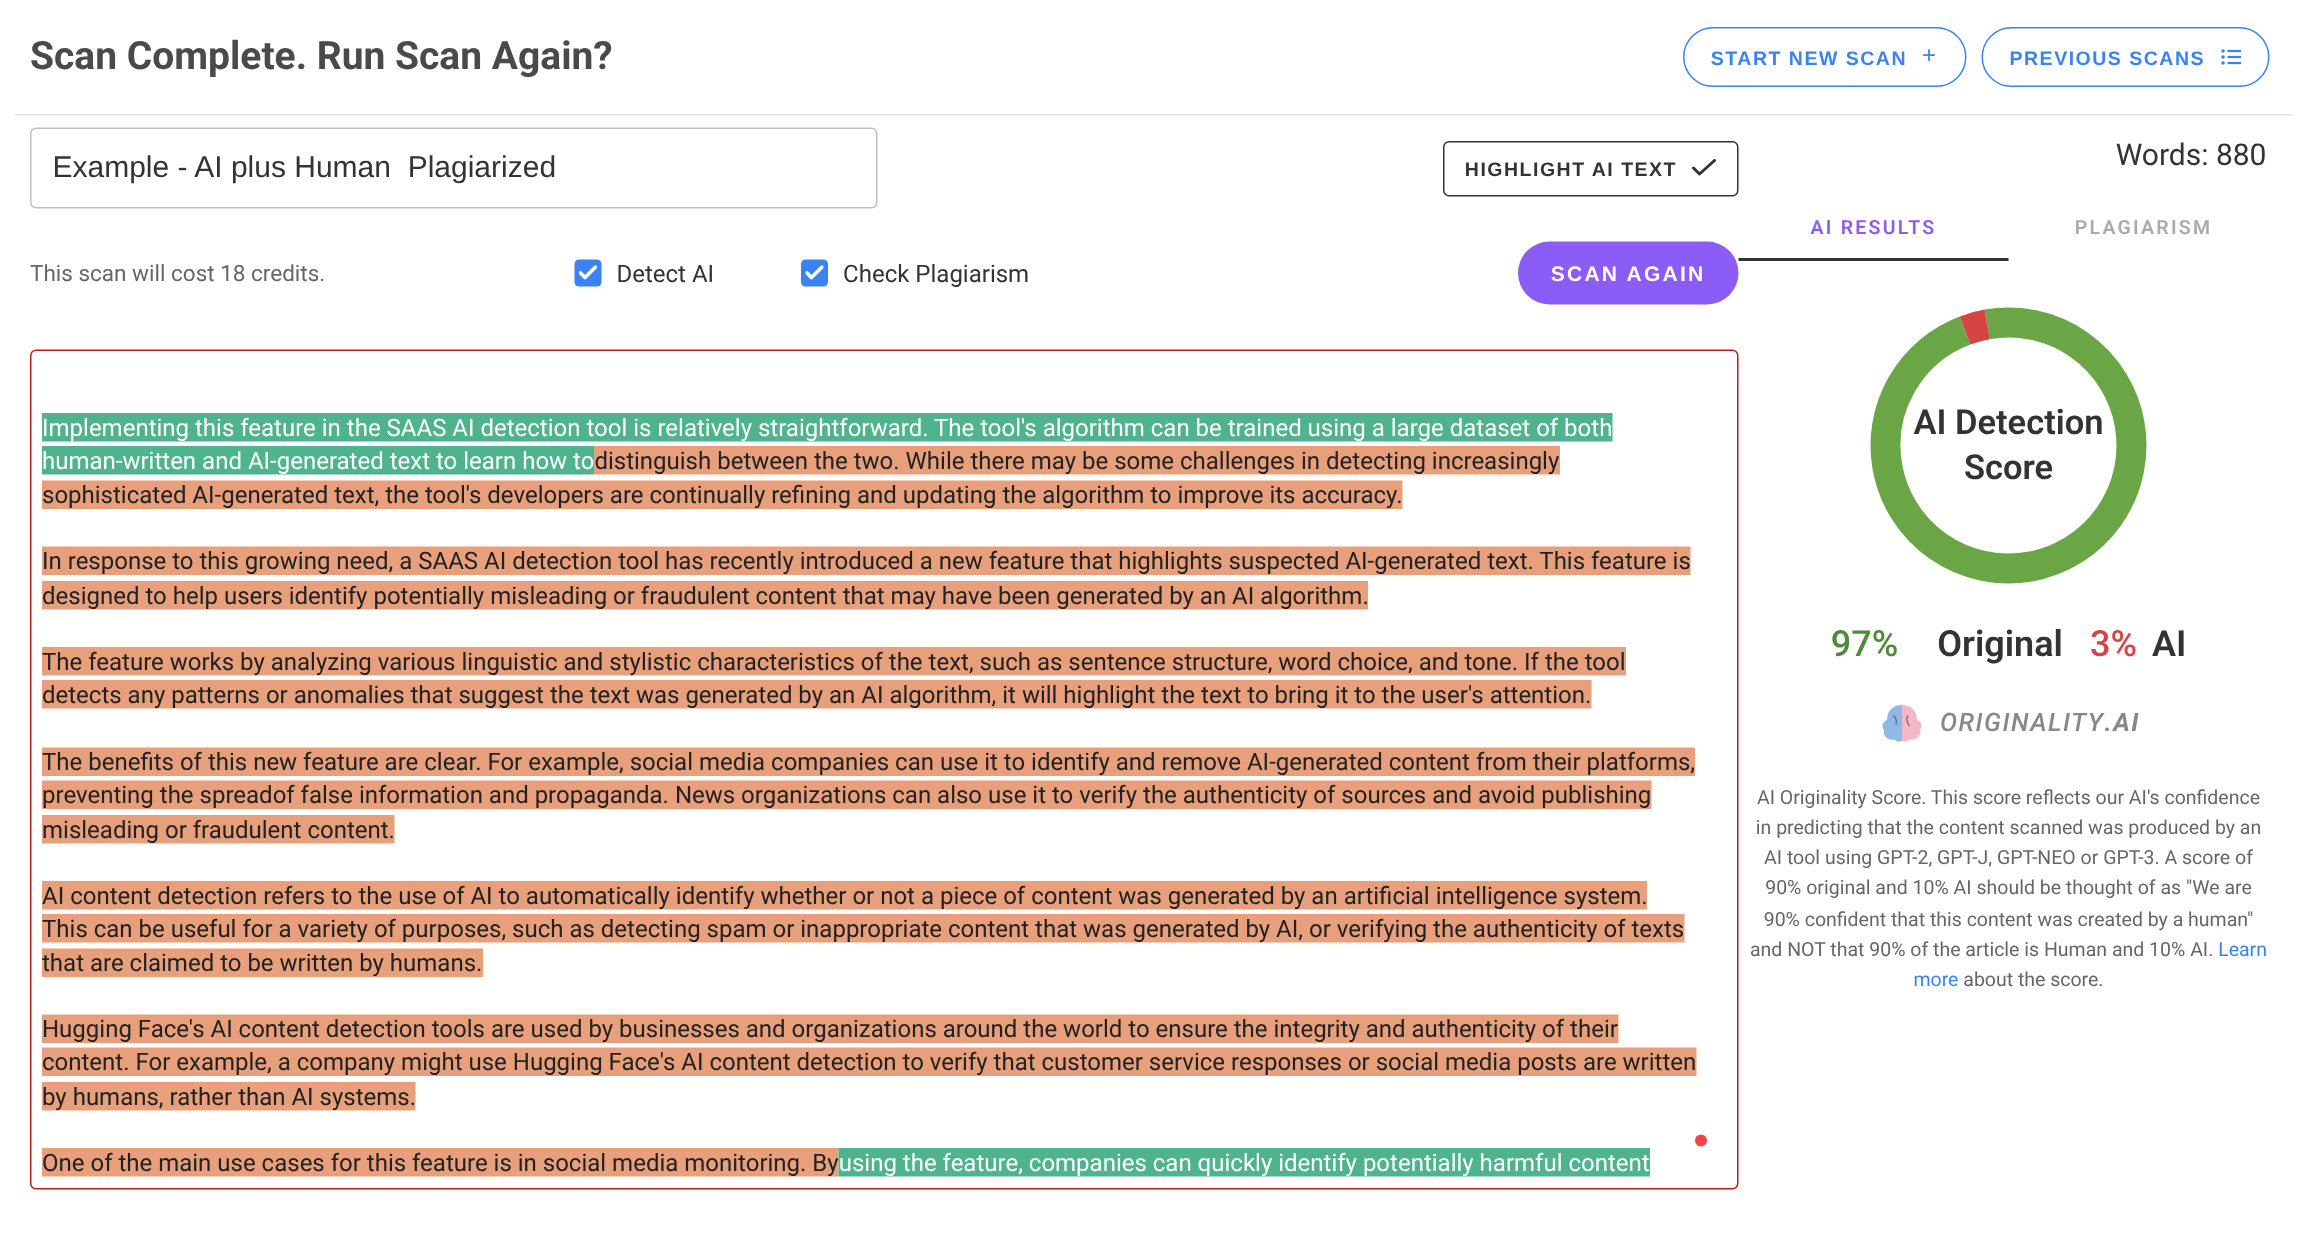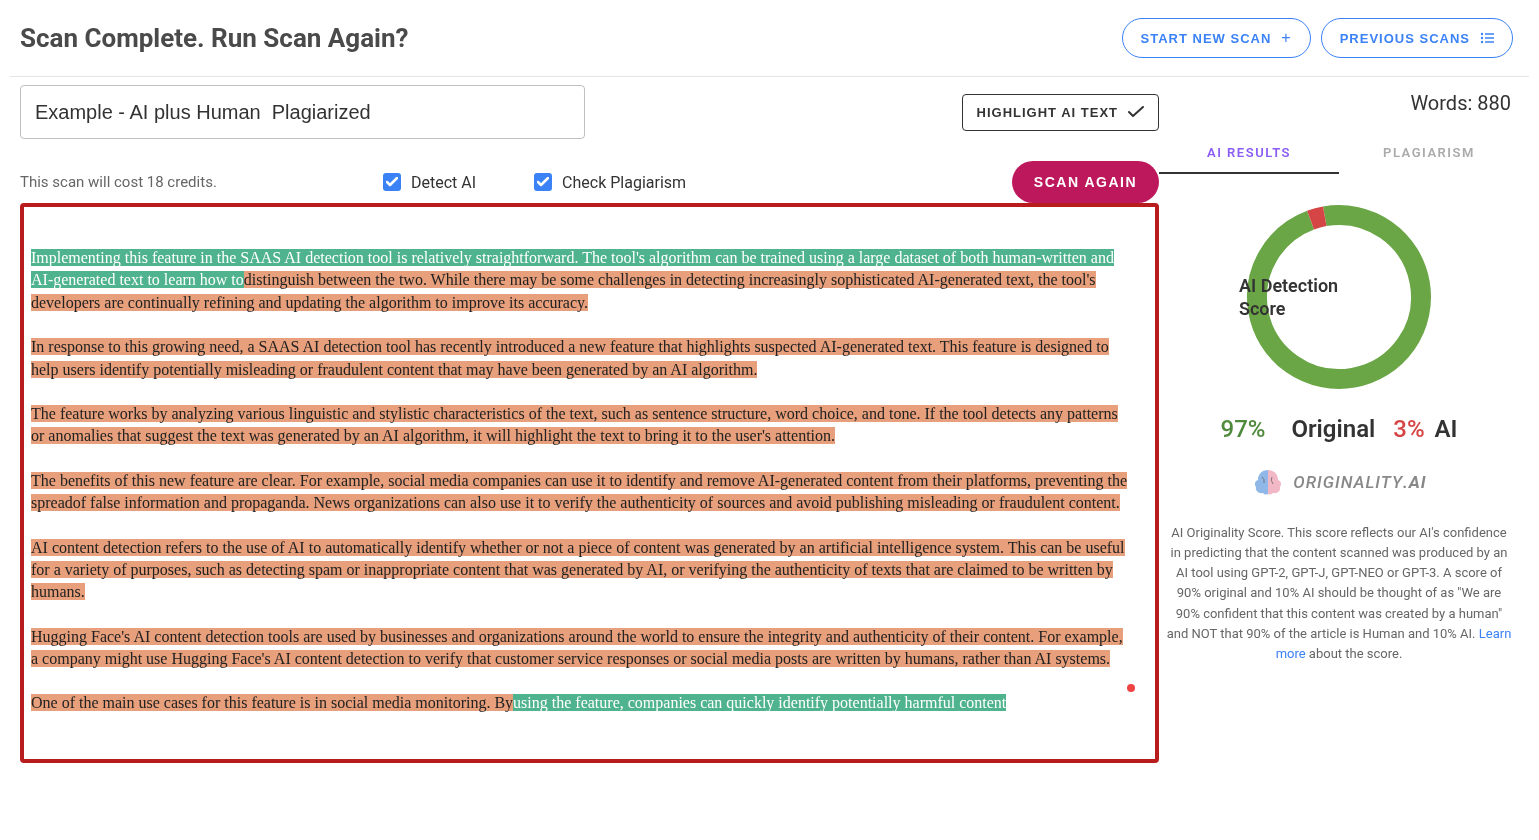--- a/index.html
+++ b/index.html
@@ -118,42 +118,42 @@
     display: inline-flex;
     align-items: center;
     justify-content: center;
     cursor: pointer;
   }
   .cb-box .mini-check { width: 12px; height: 10px; }
   .cb-box .mini-check polyline { stroke: #fff; stroke-width: 2.5; fill: none; stroke-linecap: round; stroke-linejoin: round; }
   .cb-label { font-size: 16px; color: #333; cursor: pointer; }
   .flex-spacer { flex: 1; }
   .scan-again-btn {
-    background: #be185d;
+    background: #8b5cf6;
     border: none;
     border-radius: 22px;
     color: #fff;
     font-size: 14px;
     font-weight: 600;
     letter-spacing: 1.5px;
     padding: 13px 22px;
     cursor: pointer;
   }
 
   .content-box {
-    border: 4px solid #b91c1c;
+    margin-top: 30px;
+    border: 1px solid #b91c1c;
     border-radius: 4px;
     height: 560px;
     overflow-y: scroll;
     padding: 40px 26px 22px 4px;
     font-size: 16px;
     line-height: 1.4;
     color: #222;
     position: relative;
-    font-family: Liberation Serif, serif;
   }
   .content-box::-webkit-scrollbar { width: 10px; }
   .content-box::-webkit-scrollbar-thumb { background: #c1c1c1; border-radius: 5px; }
   .content-box::-webkit-scrollbar-track { background: #f5f5f5; }
 
   .para { padding-left: 3px; margin-bottom: 22px; }
   .hl-green {
     background: #4fb38d;
     color: #fff;
   }
@@ -209,24 +209,24 @@
     width: 200px;
     height: 200px;
     position: relative;
   }
   .donut-wrap svg { transform: rotate(-100deg); }
   .donut-center-label {
     position: absolute;
     inset: 0;
     display: flex;
     flex-direction: column;
-    align-items: flex-start;
+    align-items: center;
     justify-content: center;
     text-align: center;
-    font-size: 18px;
+    font-size: 23px;
     font-weight: 600;
     color: #333;
     line-height: 1.3;
   }
   .score-line {
     margin-top: 18px;
     font-size: 24px;
     display: flex;
     gap: 10px;
     align-items: baseline;

